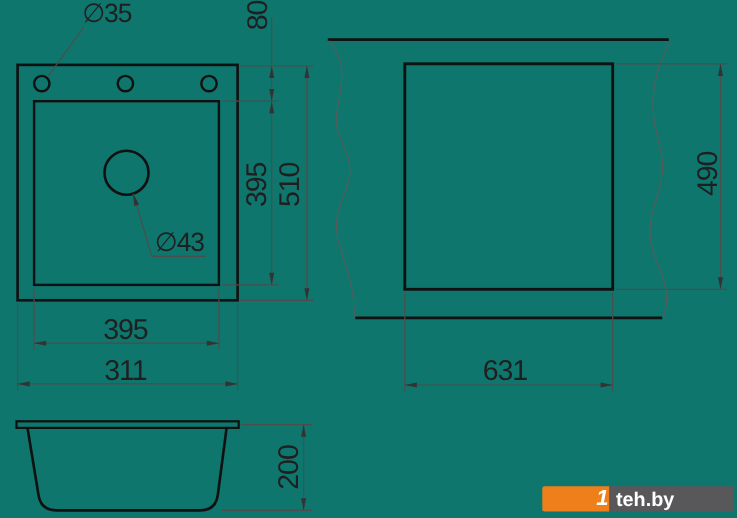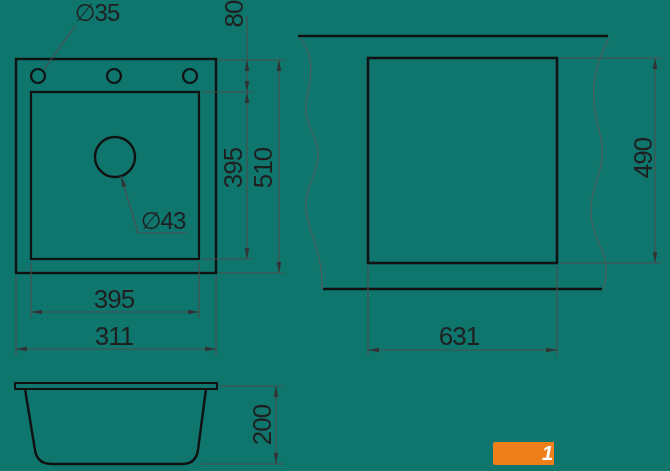--- a/index.html
+++ b/index.html
@@ -122,15 +122,18 @@
   <div class="lbl rot" style="left:263px;top:168px;">510</div>
   <div class="lbl" style="left:114px;top:299px;">395</div>
   <div class="lbl" style="left:114px;top:336px;">311</div>
   <div class="lbl rot" style="left:643px;top:158px;">490</div>
   <div class="lbl" style="left:459px;top:336px;">631</div>
   <div class="lbl rot" style="left:262px;top:425px;">200</div>
 
   <div class="logo">
     <div class="logo-accent" style="background: rgb(239, 127, 26);"></div>
     <span class="logo-one">1</span>
+    <div class="logo-panel" style="background: rgb(88, 88, 90);">
+      <span>teh.by</span>
+    </div>
   </div>
 
 </div>
 
 </body></html>

